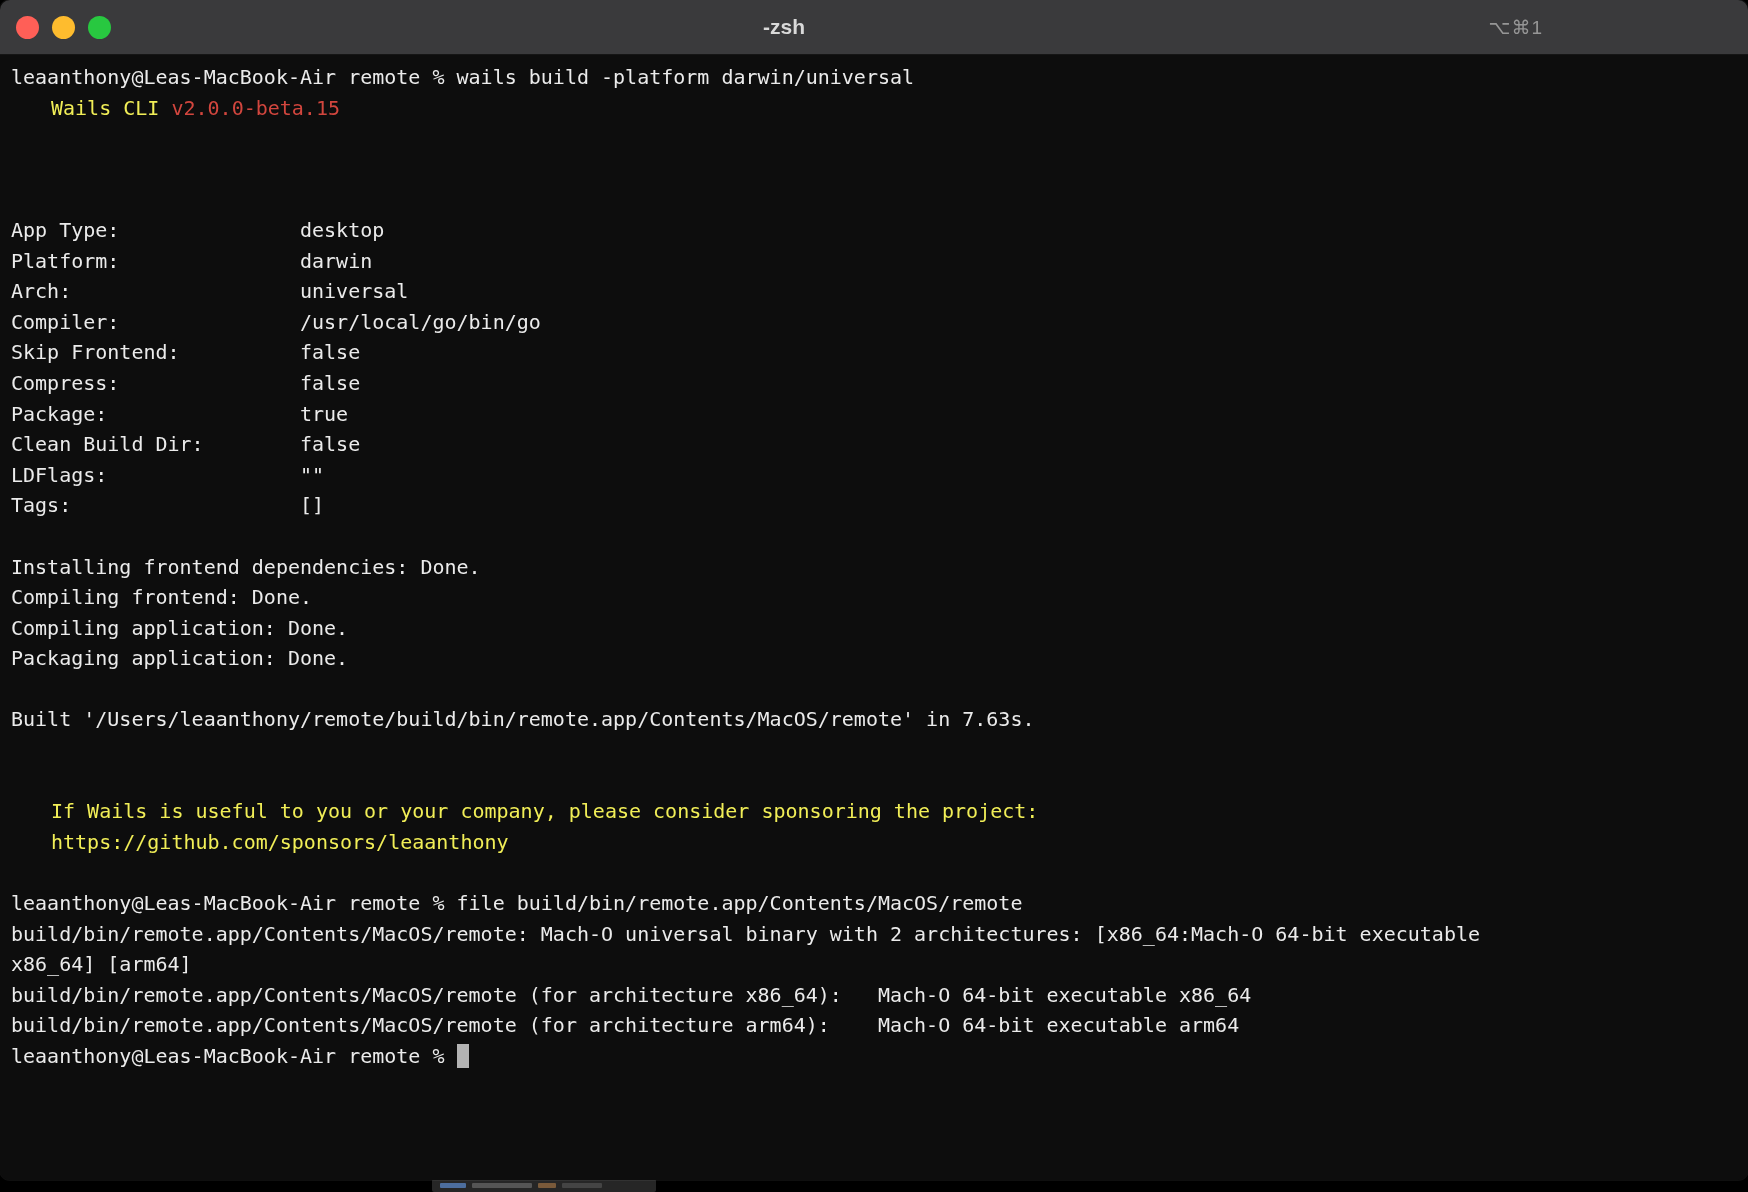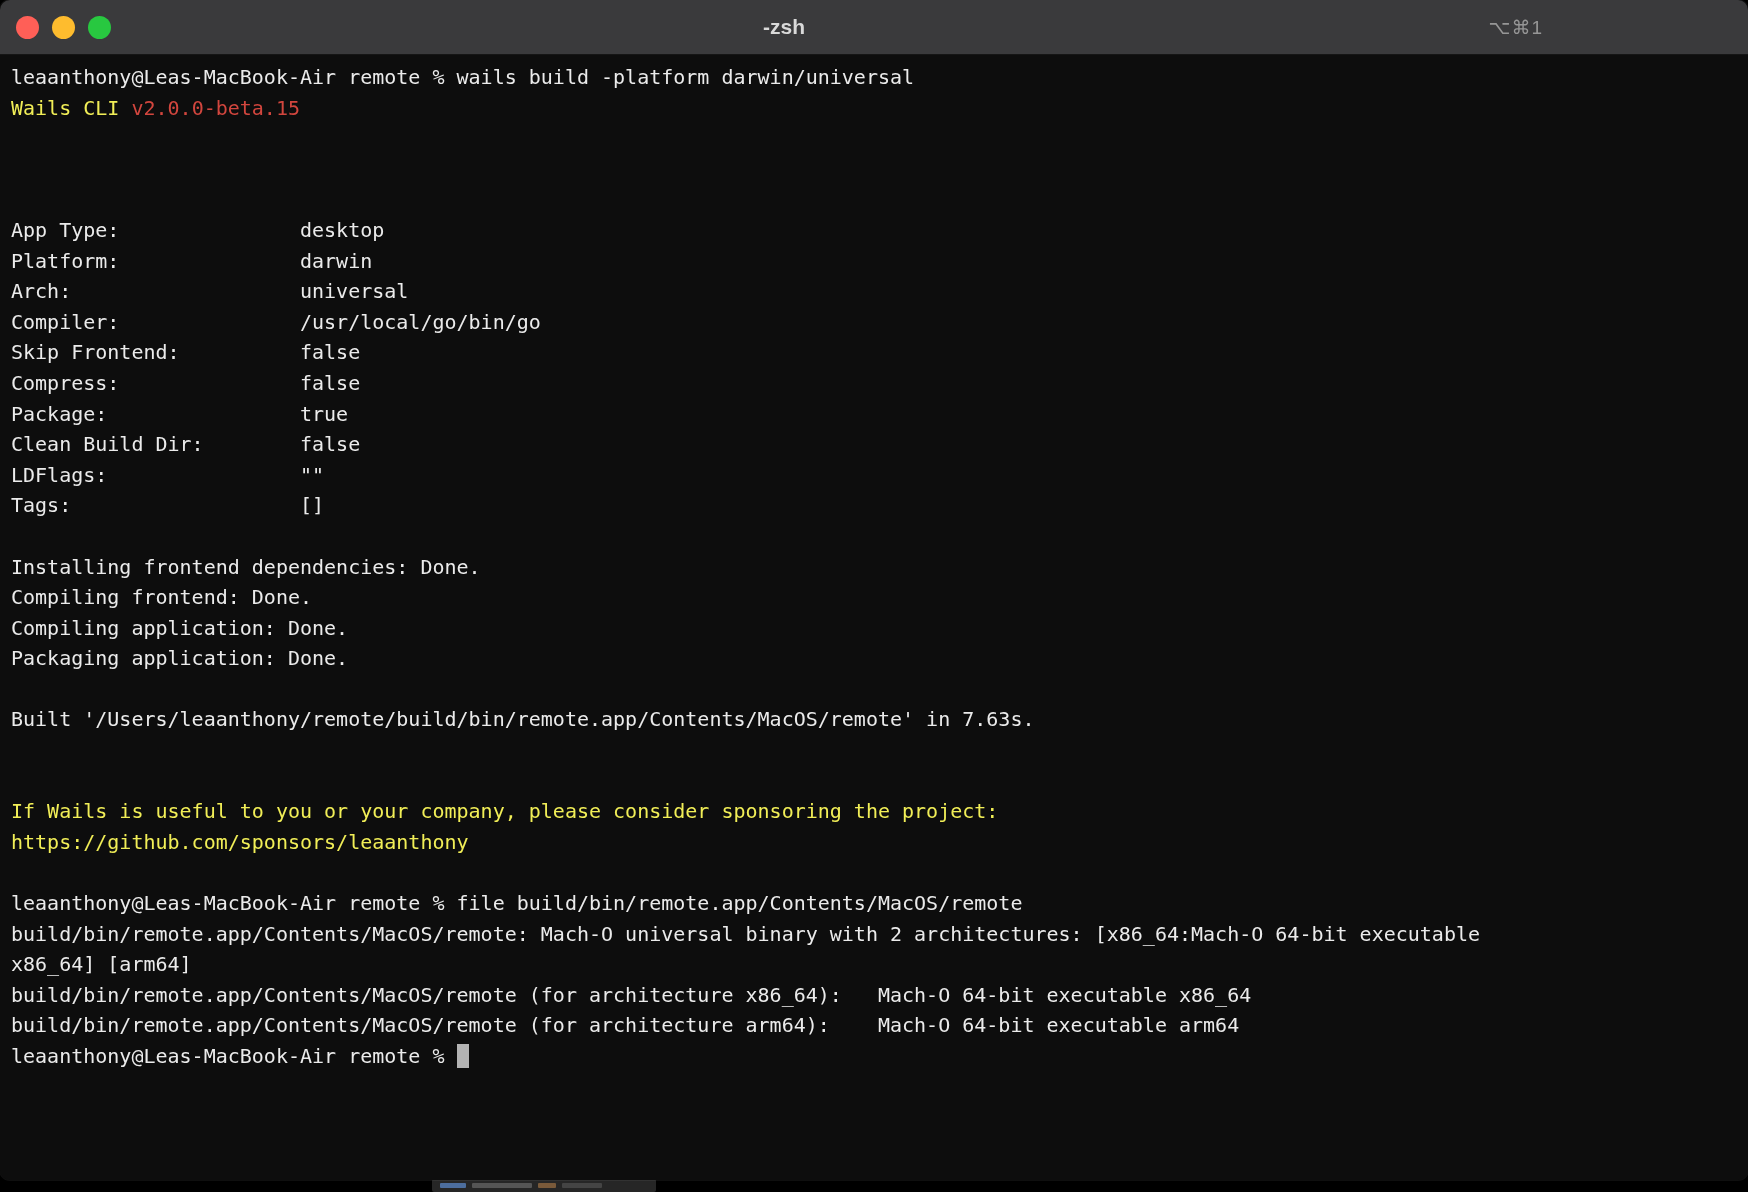--- a/index.html
+++ b/index.html
@@ -58,21 +58,21 @@
   .term-body {
     padding: 7px 11px;
     font-family: "DejaVu Sans Mono", "Liberation Mono", monospace;
     font-size: 20px;
     line-height: 30.6px;
     color: var(--text, #ebebeb);
     white-space: pre;
   }
   .line { min-height: 30.6px; }
   .c-default { color: var(--text, #ebebeb); }
-  .c-yellow  { color: var(--yellow, #f1ee57); }
+  .c-yellow  { color: var(--yellow, #f1ee57); margin-left: 40px; }
   .c-red     { color: var(--red, #d2463e); text-align: right; }
   .cursor {
     background: var(--cursor, #b3b3b3);
     color: transparent;
   }
 
   .bg-fragment {
     position: absolute;
     left: 432px; top: 1179px;
     width: 224px; height: 13px;

